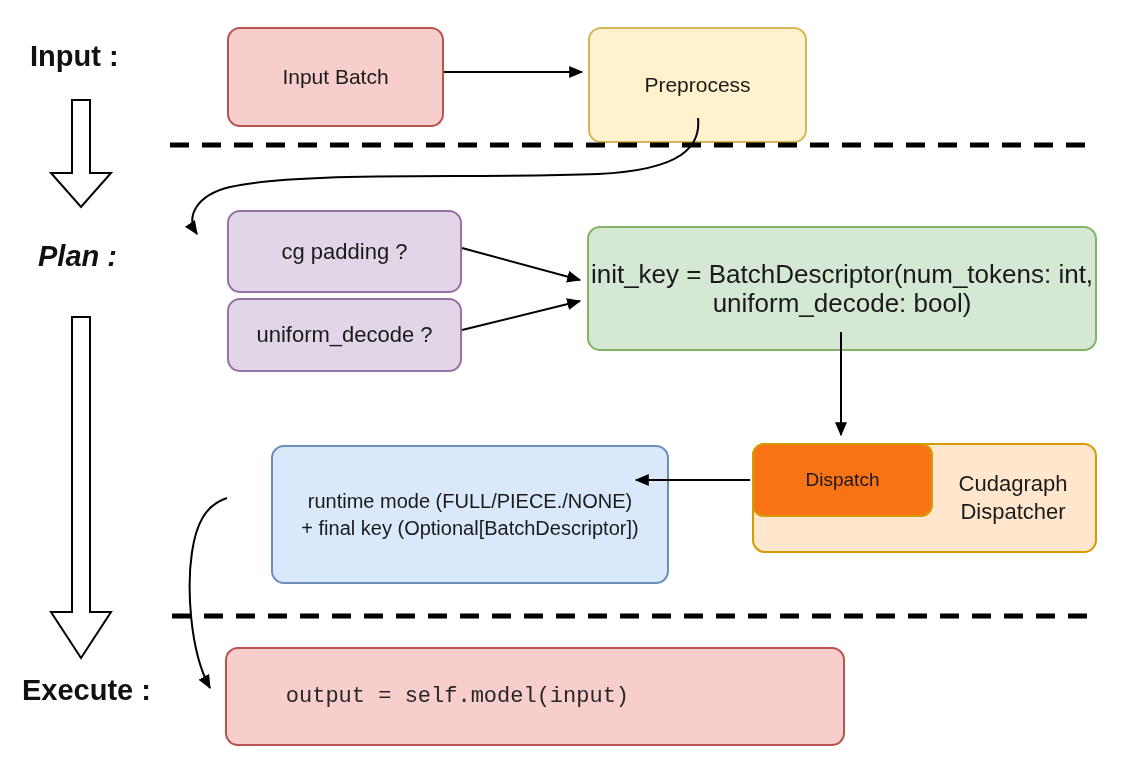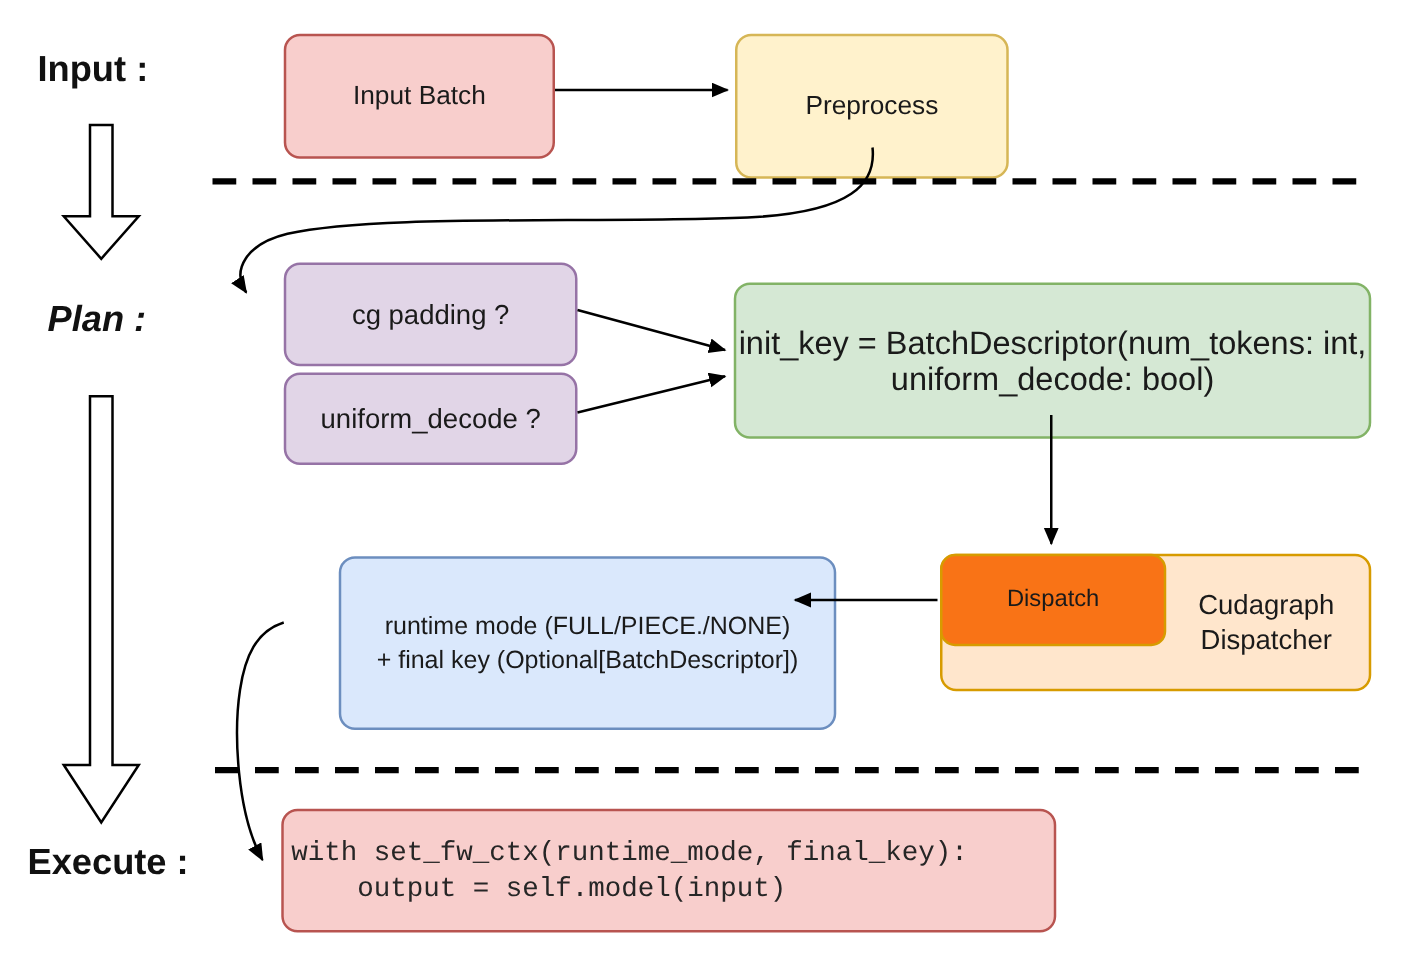--- a/index.html
+++ b/index.html
@@ -103,21 +103,20 @@
   <div class="node n-orange-dark" id="dispatch">
     <span class="ln">Dispatch</span>
   </div>
 
   <div class="node n-blue" id="runtime-mode">
     <span class="ln">runtime mode (FULL/PIECE./NONE)</span>
     <span class="ln">+ final key (Optional[BatchDescriptor])</span>
   </div>
 
   <div class="node n-red" id="execute-code">
-    <span class="ln">with set_fw_ctx(runtime_mode, final_key):</span>
     <span class="ln">    output = self.model(input)</span>
   </div>
 
   <svg class="overlay" width="1142" height="770" viewBox="0 0 1142 770">
     <defs>
       <marker id="arrow" markerWidth="8" markerHeight="8" refX="6.4" refY="3" orient="auto" markerUnits="strokeWidth">
         <path d="M0,0 L7,3 L0,6 Z" fill="#000"></path>
       </marker>
     </defs>
 

